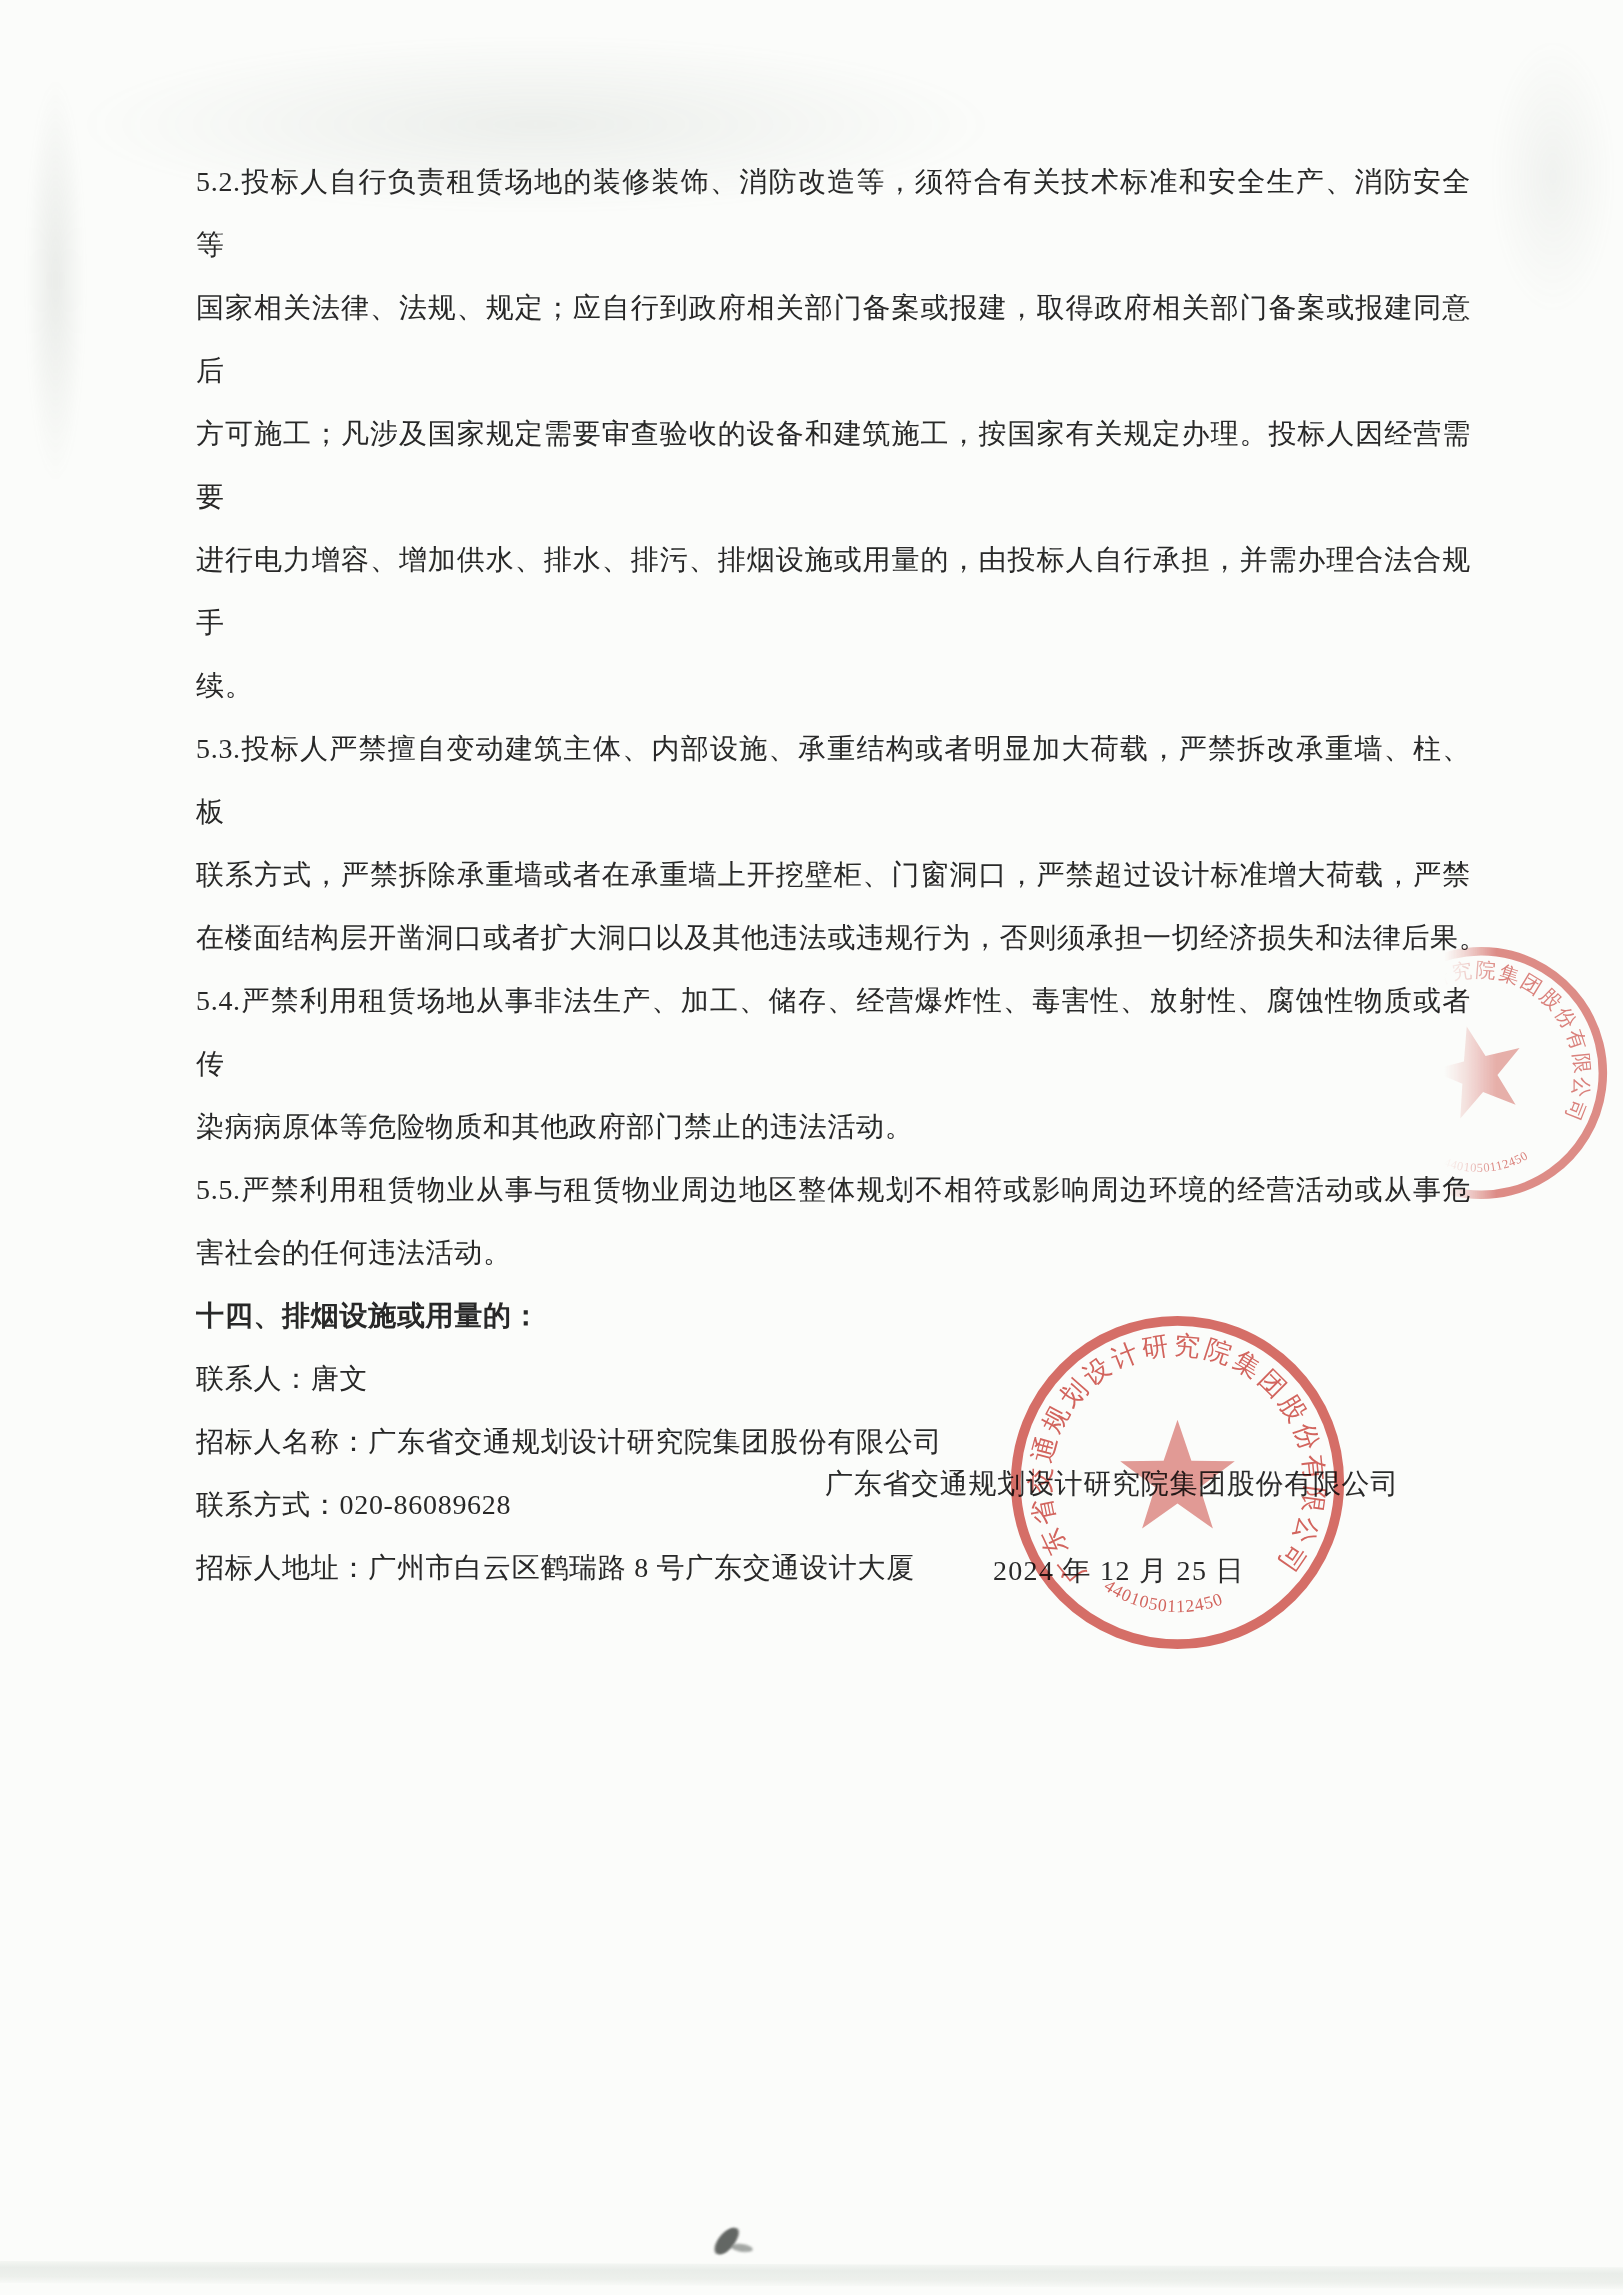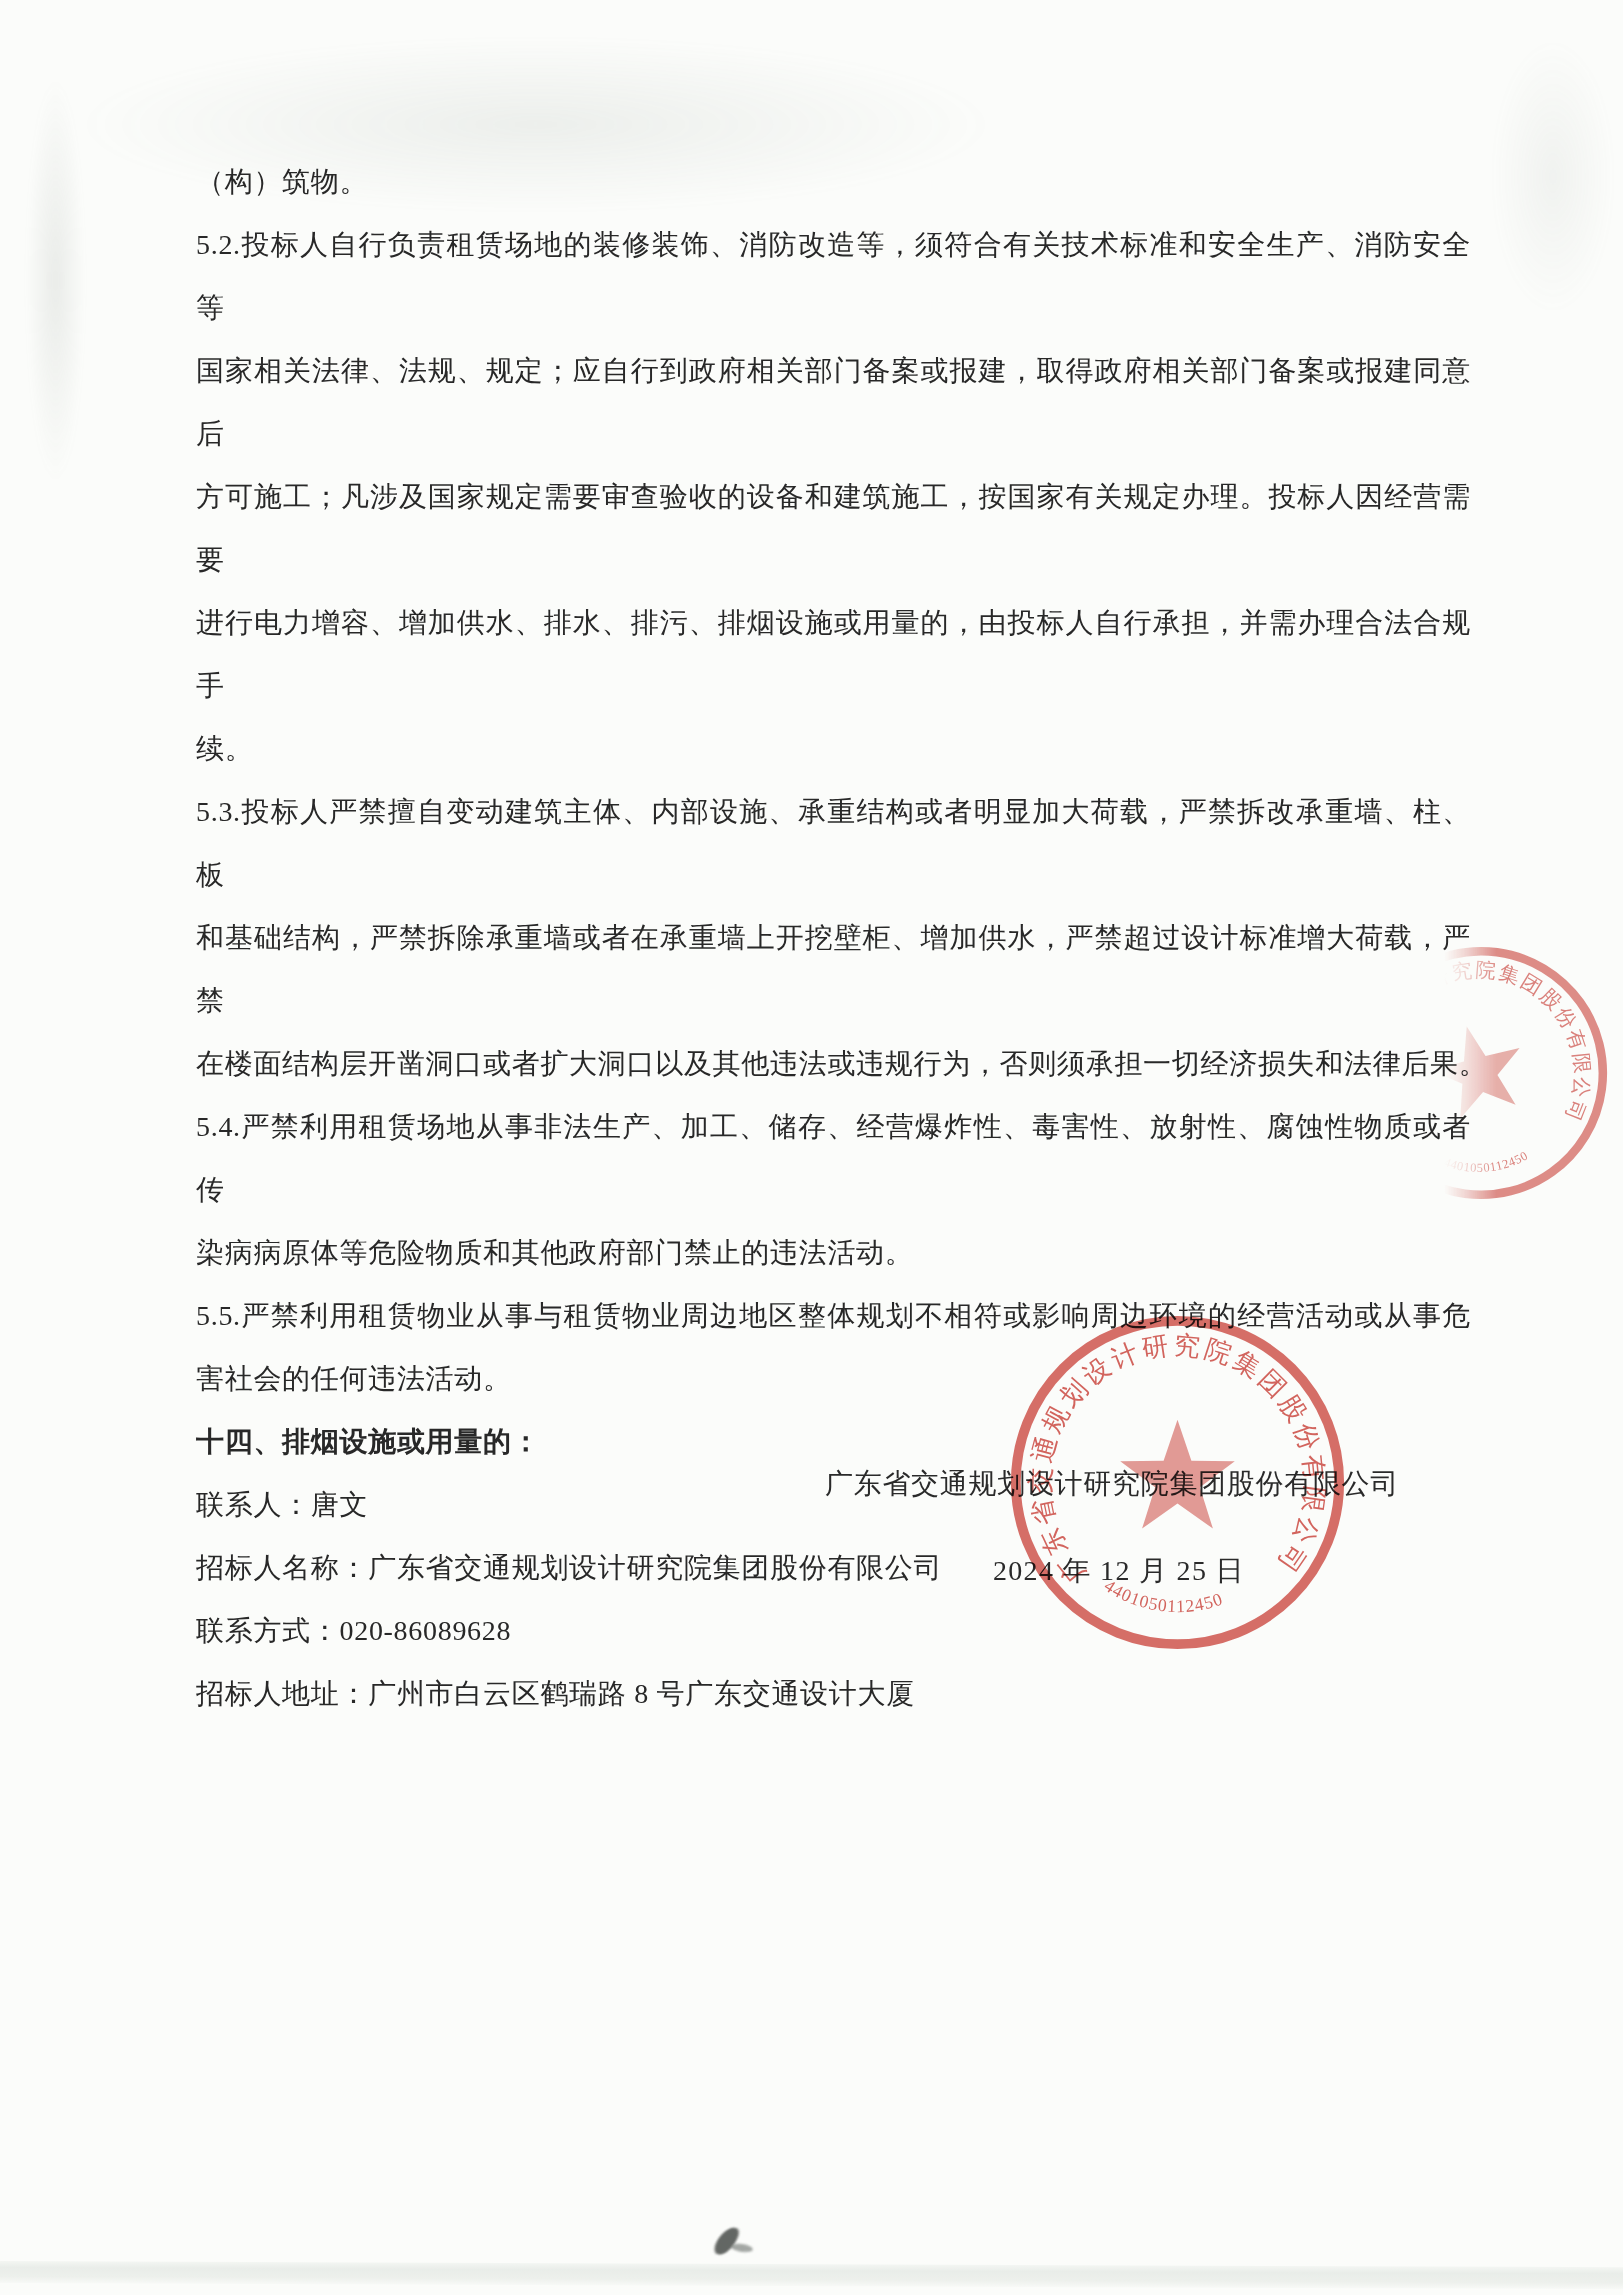--- a/index.html
+++ b/index.html
@@ -65,31 +65,30 @@
 </head>
 <body>
 
 <div class="page">
 
   <div class="artifact ghost-top"></div>
   <div class="artifact ghost-left"></div>
   <div class="artifact ghost-right"></div>
 
   <div class="body-text">
-    <div class="line">（构）筑物。</div>
     <div>
         <div class="line just">5.2.投标人自行负责租赁场地的装修装饰、消防改造等，须符合有关技术标准和安全生产、消防安全等</div>
         <div class="line just">国家相关法律、法规、规定；应自行到政府相关部门备案或报建，取得政府相关部门备案或报建同意后</div>
         <div class="line just">方可施工；凡涉及国家规定需要审查验收的设备和建筑施工，按国家有关规定办理。投标人因经营需要</div>
         <div class="line just">进行电力增容、增加供水、排水、排污、排烟设施或用量的，由投标人自行承担，并需办理合法合规手</div>
         <div class="line">续。</div>
       </div>
     <div>
         <div class="line just">5.3.投标人严禁擅自变动建筑主体、内部设施、承重结构或者明显加大荷载，严禁拆改承重墙、柱、板</div>
-        <div class="line just">和基础结构，严禁拆除承重墙或者在承重墙上开挖壁柜、增加供水，严禁超过设计标准增大荷载，严禁</div>
+        <div class="line just">联系方式，严禁拆除承重墙或者在承重墙上开挖壁柜、门窗洞口，严禁超过设计标准增大荷载，严禁</div>
         <div class="line">在楼面结构层开凿洞口或者扩大洞口以及其他违法或违规行为，否则须承担一切经济损失和法律后果。</div>
       </div>
     <div>
         <div class="line just">5.4.严禁利用租赁场地从事非法生产、加工、储存、经营爆炸性、毒害性、放射性、腐蚀性物质或者传</div>
         <div class="line">染病病原体等危险物质和其他政府部门禁止的违法活动。</div>
       </div>
     <div>
         <div class="line just">5.5.严禁利用租赁物业从事与租赁物业周边地区整体规划不相符或影响周边环境的经营活动或从事危</div>
         <div class="line">害社会的任何违法活动。</div>
       </div>

